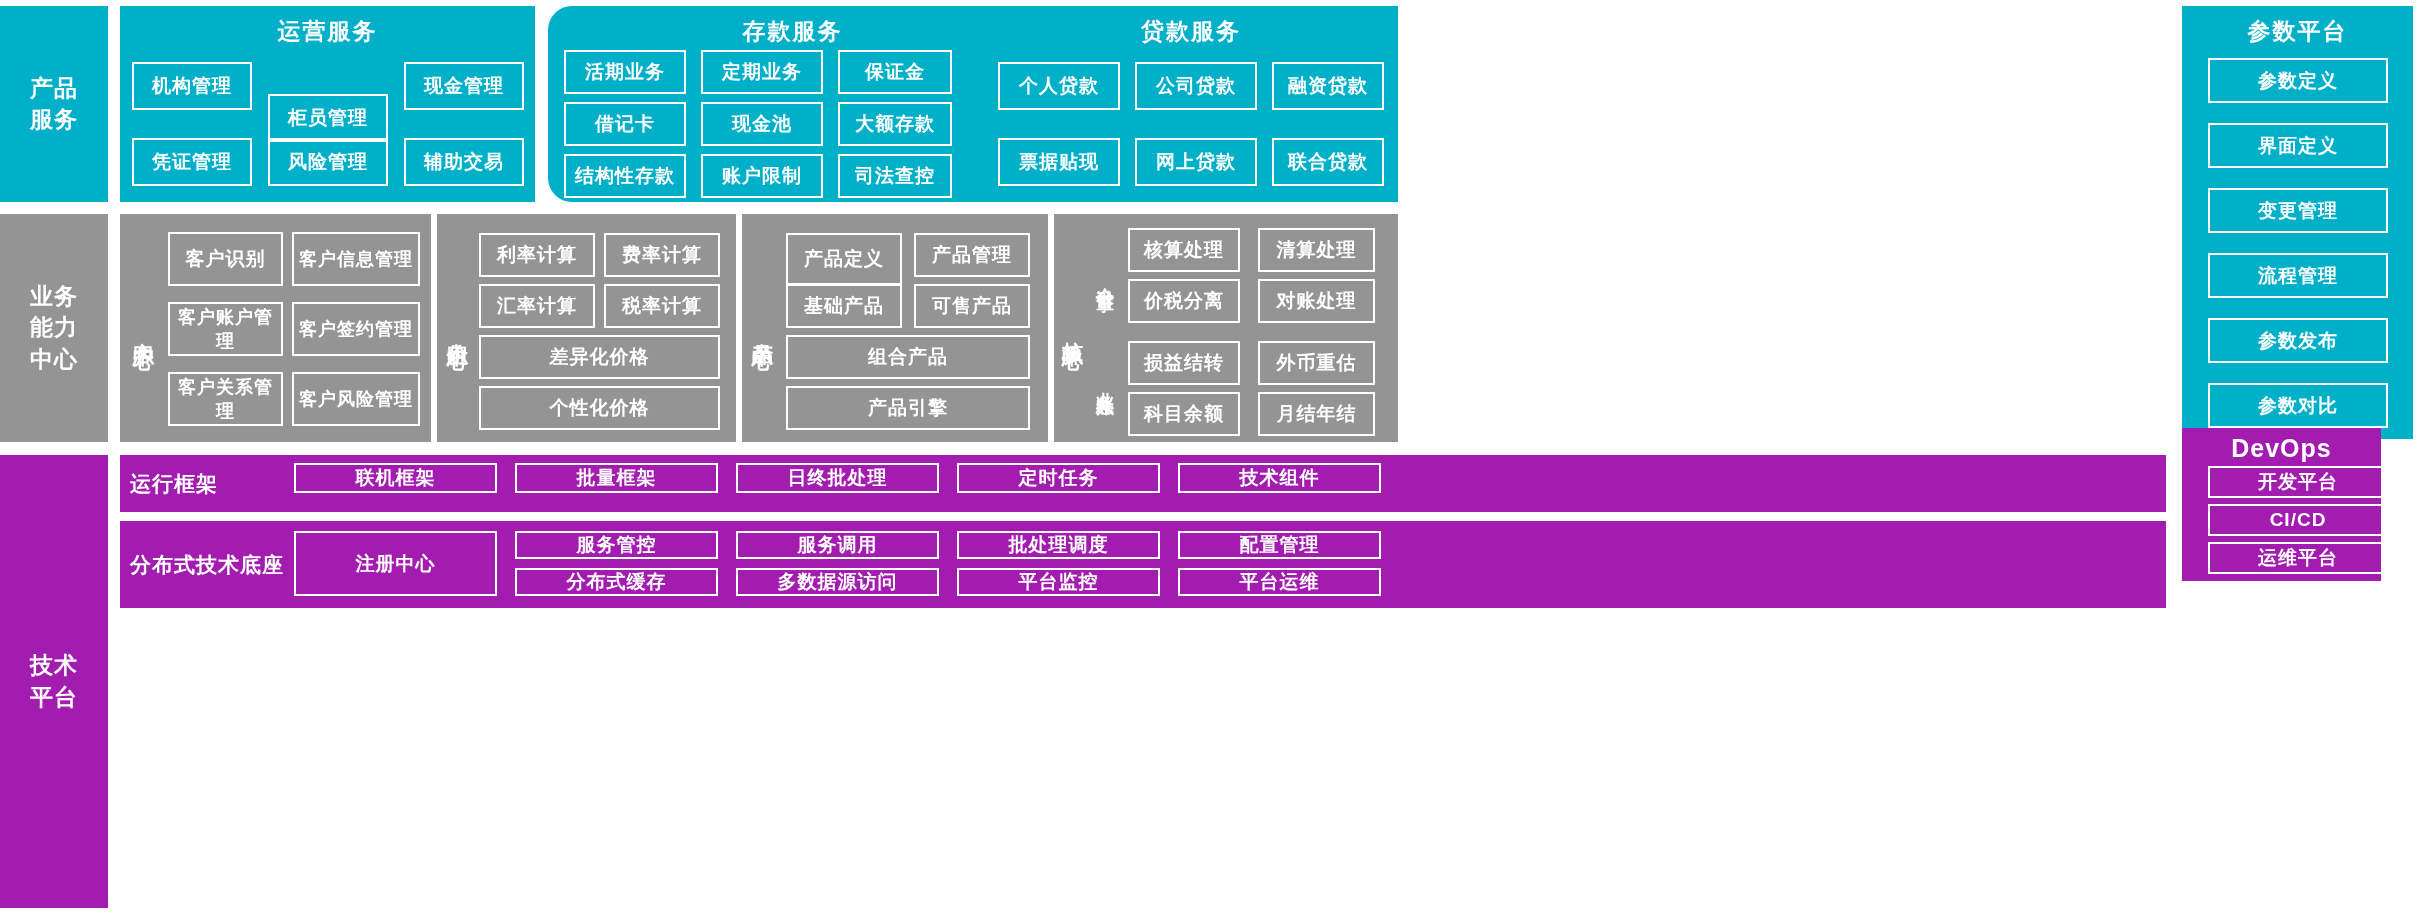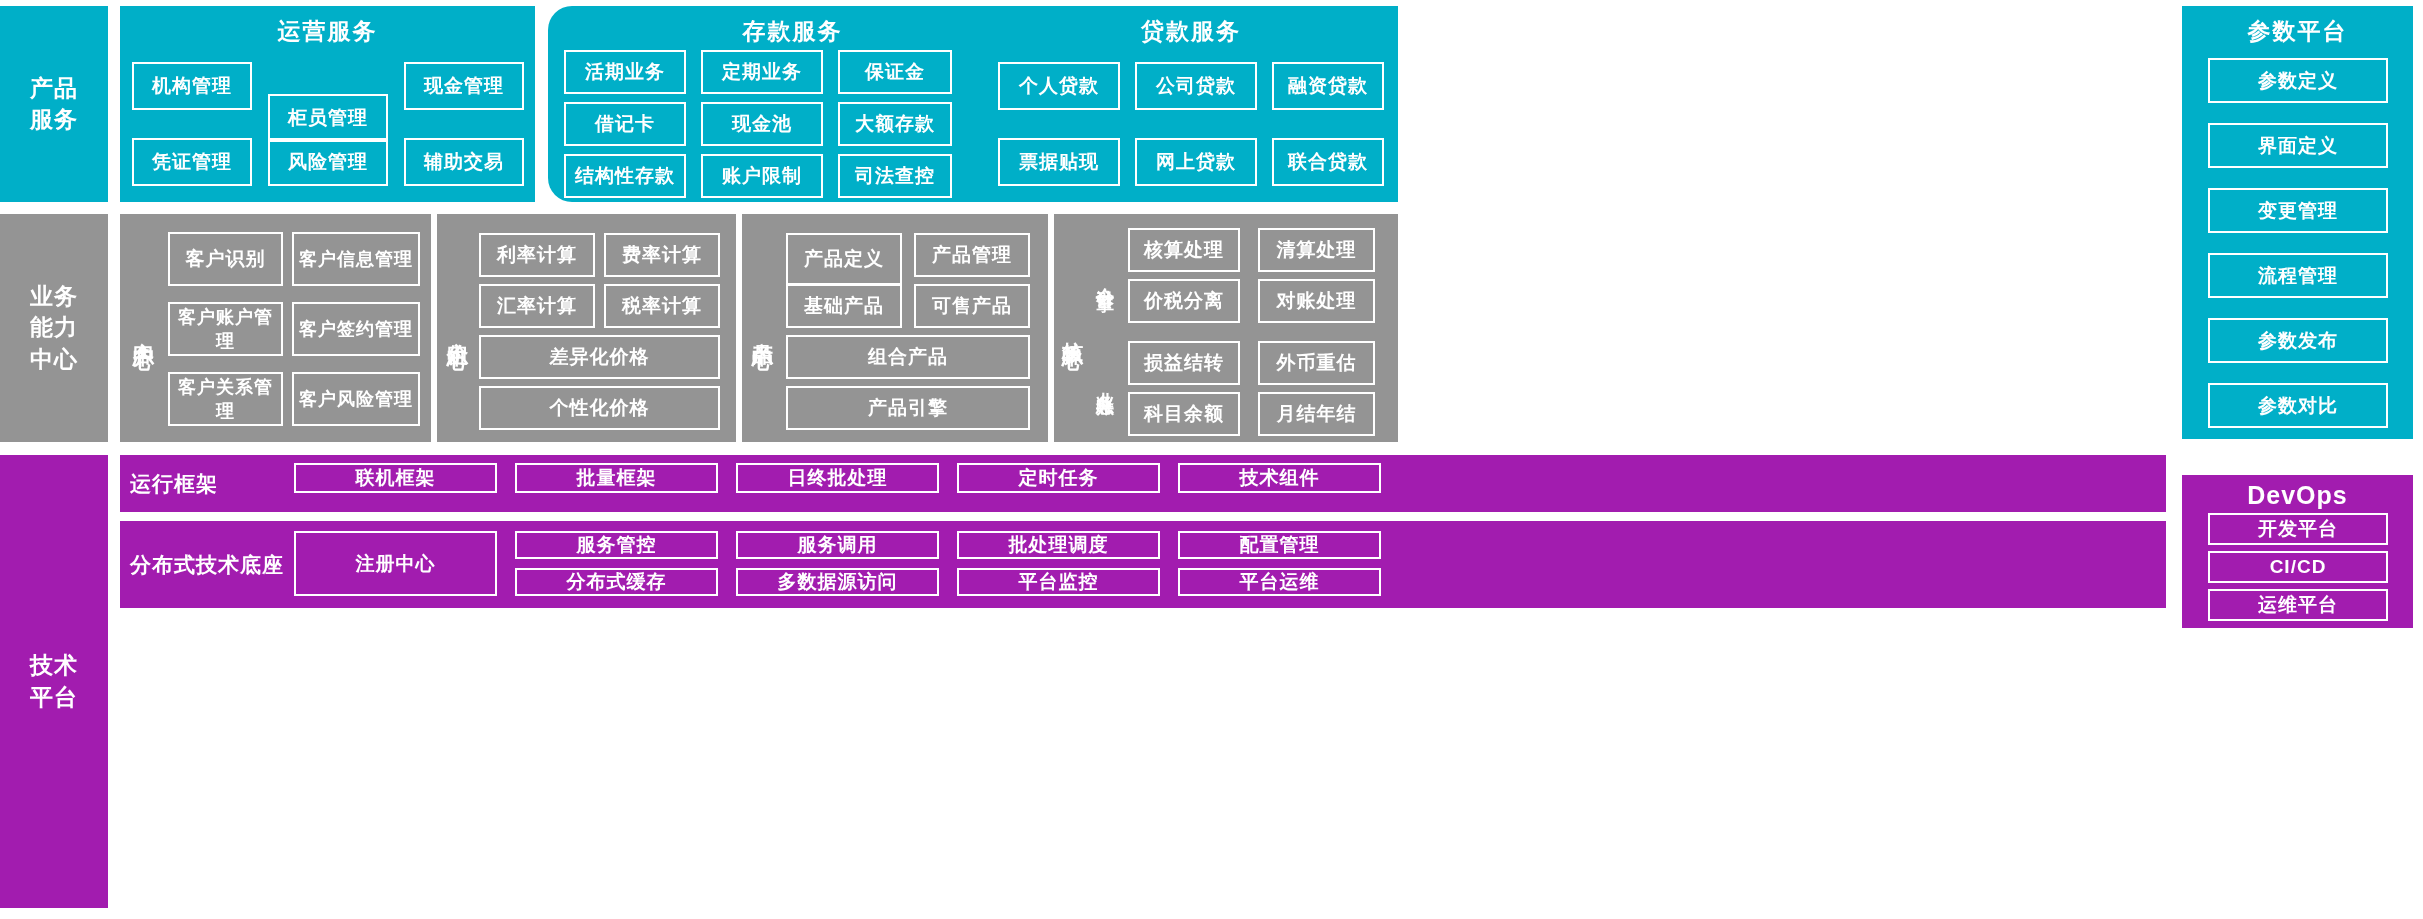--- a/index.html
+++ b/index.html
@@ -230,20 +230,20 @@
     <div class="cell" style="left:395px; top:10px; width:203px; height:28px;">服务管控</div>
     <div class="cell" style="left:616px; top:10px; width:203px; height:28px;">服务调用</div>
     <div class="cell" style="left:837px; top:10px; width:203px; height:28px;">批处理调度</div>
     <div class="cell" style="left:1058px; top:10px; width:203px; height:28px;">配置管理</div>
     <div class="cell" style="left:395px; top:47px; width:203px; height:28px;">分布式缓存</div>
     <div class="cell" style="left:616px; top:47px; width:203px; height:28px;">多数据源访问</div>
     <div class="cell" style="left:837px; top:47px; width:203px; height:28px;">平台监控</div>
     <div class="cell" style="left:1058px; top:47px; width:203px; height:28px;">平台运维</div>
   </div>
 
-  <div class="group blue" style="left:2182px; top:475px; width:231px; height:153px;">
+  <div class="group blue" style="left:2182px; top:428px; width:199px; height:153px;">
     <div class="group-title" style="top:6px; font-size:25px; letter-spacing:1px;">DevOps</div>
     <div class="cell" style="left:26px; top:38px; width:180px; height:32px;">开发平台</div>
     <div class="cell" style="left:26px; top:76px; width:180px; height:32px;">CI/CD</div>
     <div class="cell" style="left:26px; top:114px; width:180px; height:32px;">运维平台</div>
   </div>
 
 </div>
 
 </body></html>

